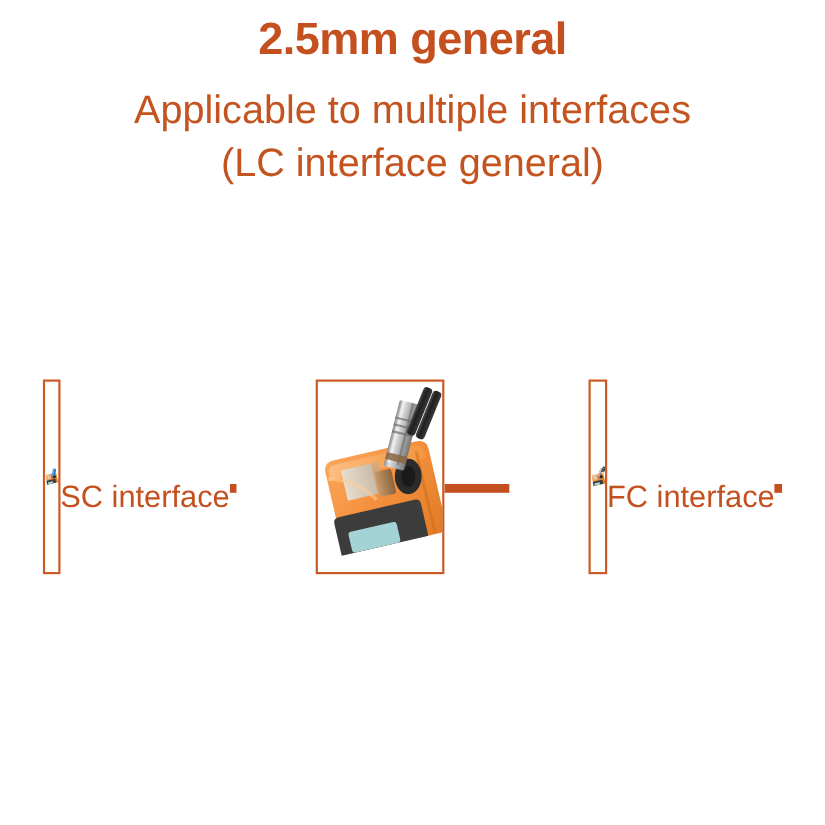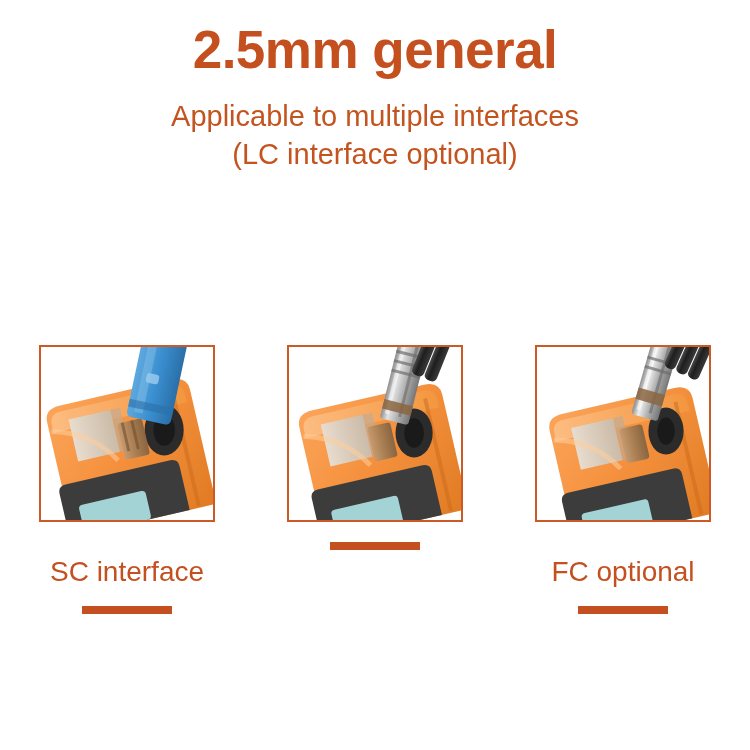--- a/index.html
+++ b/index.html
@@ -14,53 +14,53 @@
     overflow: hidden;
     position: relative;
   }
 
   
   .header {
     padding-top: 14px;
     text-align: center;
   }
   .headline {
-    font-size: 53px;
+    font-size: 41px;
     font-weight: bold;
     line-height: 1.07;
     letter-spacing: -0.5px;
-    margin: 8px;
+    margin: 0;
   }
   .headline-line {
     display: block;
   }
   .subtitle {
     margin: 18px 0 0 0;
-    font-size: 29px;
+    font-size: 36px;
     font-weight: normal;
     line-height: 1.33;
   }
   .subtitle-line {
     display: block;
   }
 
   
   .cards {
     position: absolute;
     top: 345px;
     left: 0;
     width: 750px;
     display: flex;
     justify-content: center;
     gap: 72px;
   }
   .card {
     width: 176px;
     display: flex;
-    flex-direction: column;
+    flex-direction: row;
     align-items: center;
   }
   .photo-frame {
     width: 176px;
     height: 177px;
     box-sizing: border-box;
     border: 2px solid #CB5A26;
     background: #ffffff;
     overflow: hidden;
     position: relative;
@@ -86,21 +86,21 @@
 </style>
 </head>
 <body>
 
 <div class="header">
   <h1 class="headline" style="color:#C4501F">
     <span class="headline-line">2.5mm general</span>
   </h1>
   <p class="subtitle" style="color:#C4541F">
     <span class="subtitle-line">Applicable to multiple interfaces</span>
-    <span class="subtitle-line">(LC interface optional)</span>
+    <span class="subtitle-line">(LC interface general)</span>
   </p>
 </div>
 
 <div class="cards">
 
   <div class="card">
     <div class="photo-frame">
       <svg viewBox="0 0 176 177" xmlns="http://www.w3.org/2000/svg">
         <defs>
           <linearGradient id="sc-body" x1="0" y1="0" x2="1" y2="1">
@@ -302,17 +302,17 @@
           <rect x="104" y="46" width="28" height="12" fill="#8A6540" opacity="0.85"></rect>
         </g>
 
         <g transform="rotate(24 146 16)">
           <rect x="132" y="-44" width="12" height="70" rx="5" fill="url(#fc-cable)"></rect>
           <rect x="145" y="-44" width="12" height="70" rx="5" fill="url(#fc-cable)"></rect>
           <rect x="158" y="-44" width="12" height="70" rx="5" fill="url(#fc-cable)"></rect>
         </g>
       </svg>
     </div>
-    <div class="card-label">FC optional</div>
+    <div class="card-label">FC interface</div>
     <div class="card-underline"></div>
   </div>
 
 </div>
 
 </body></html>

